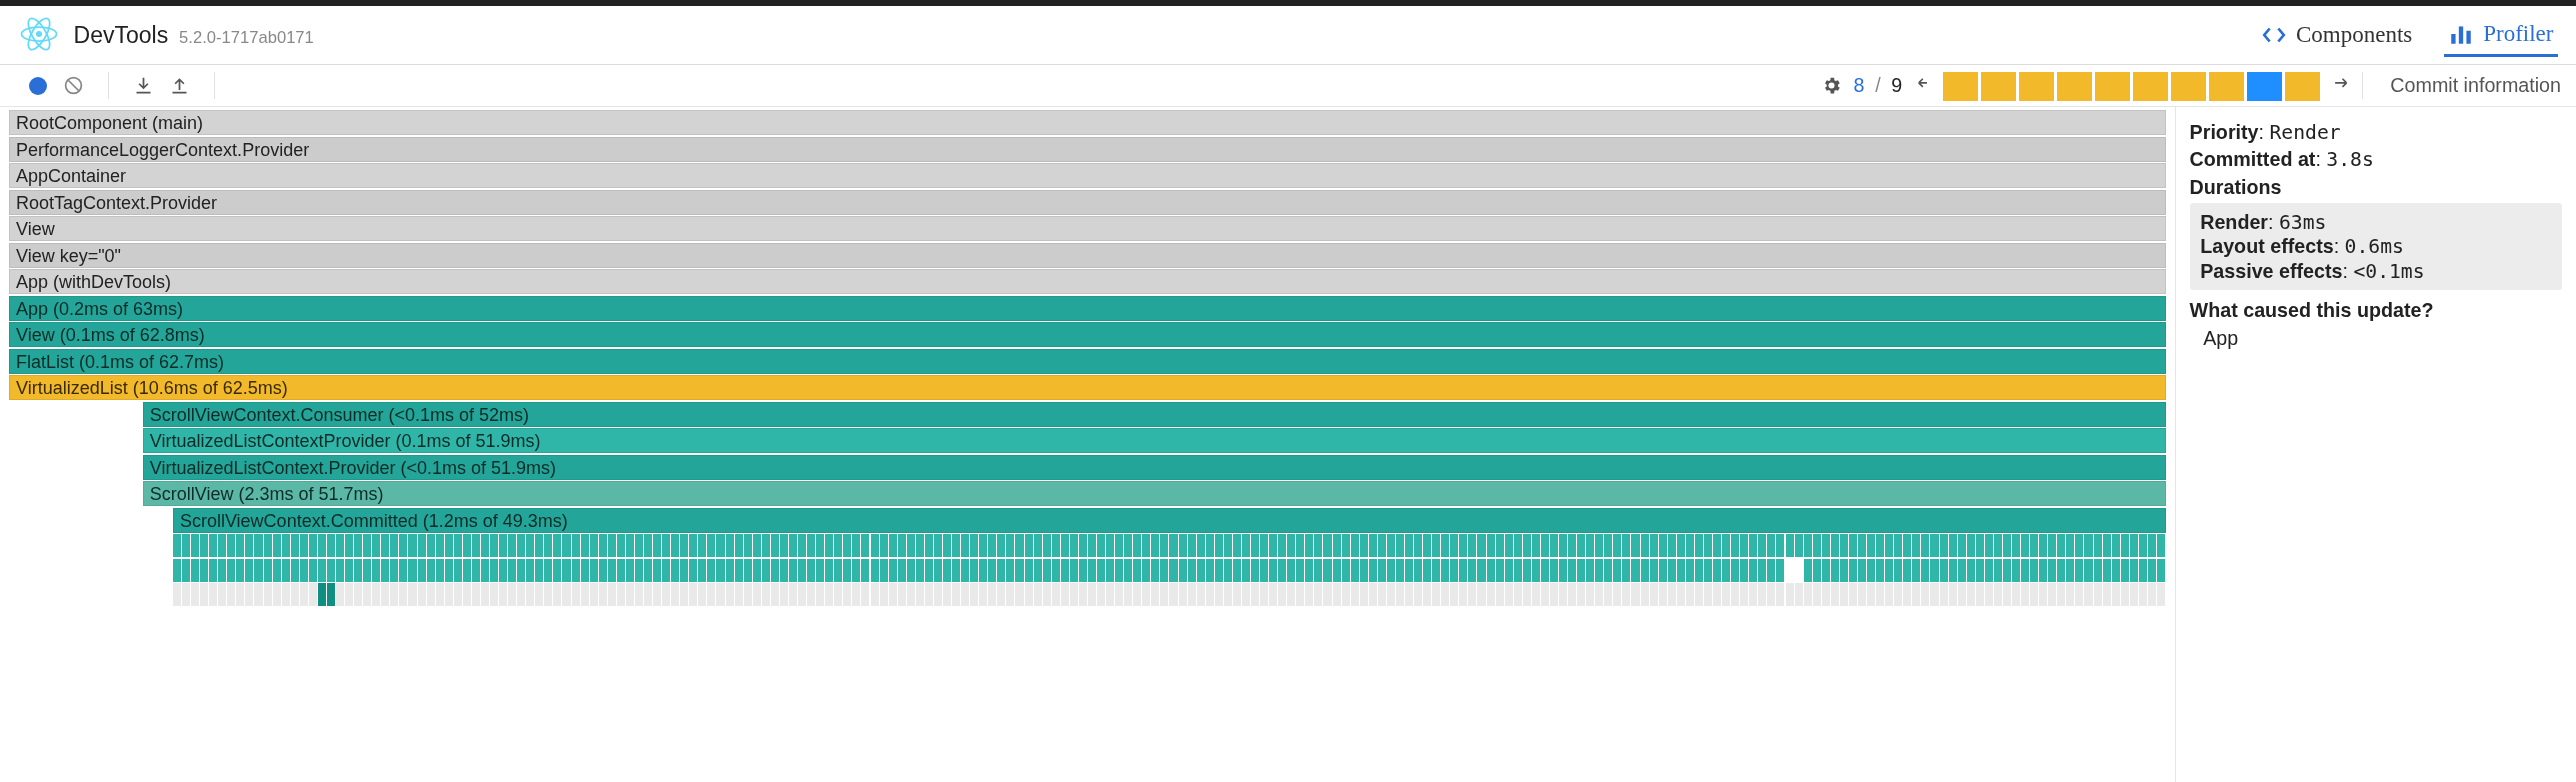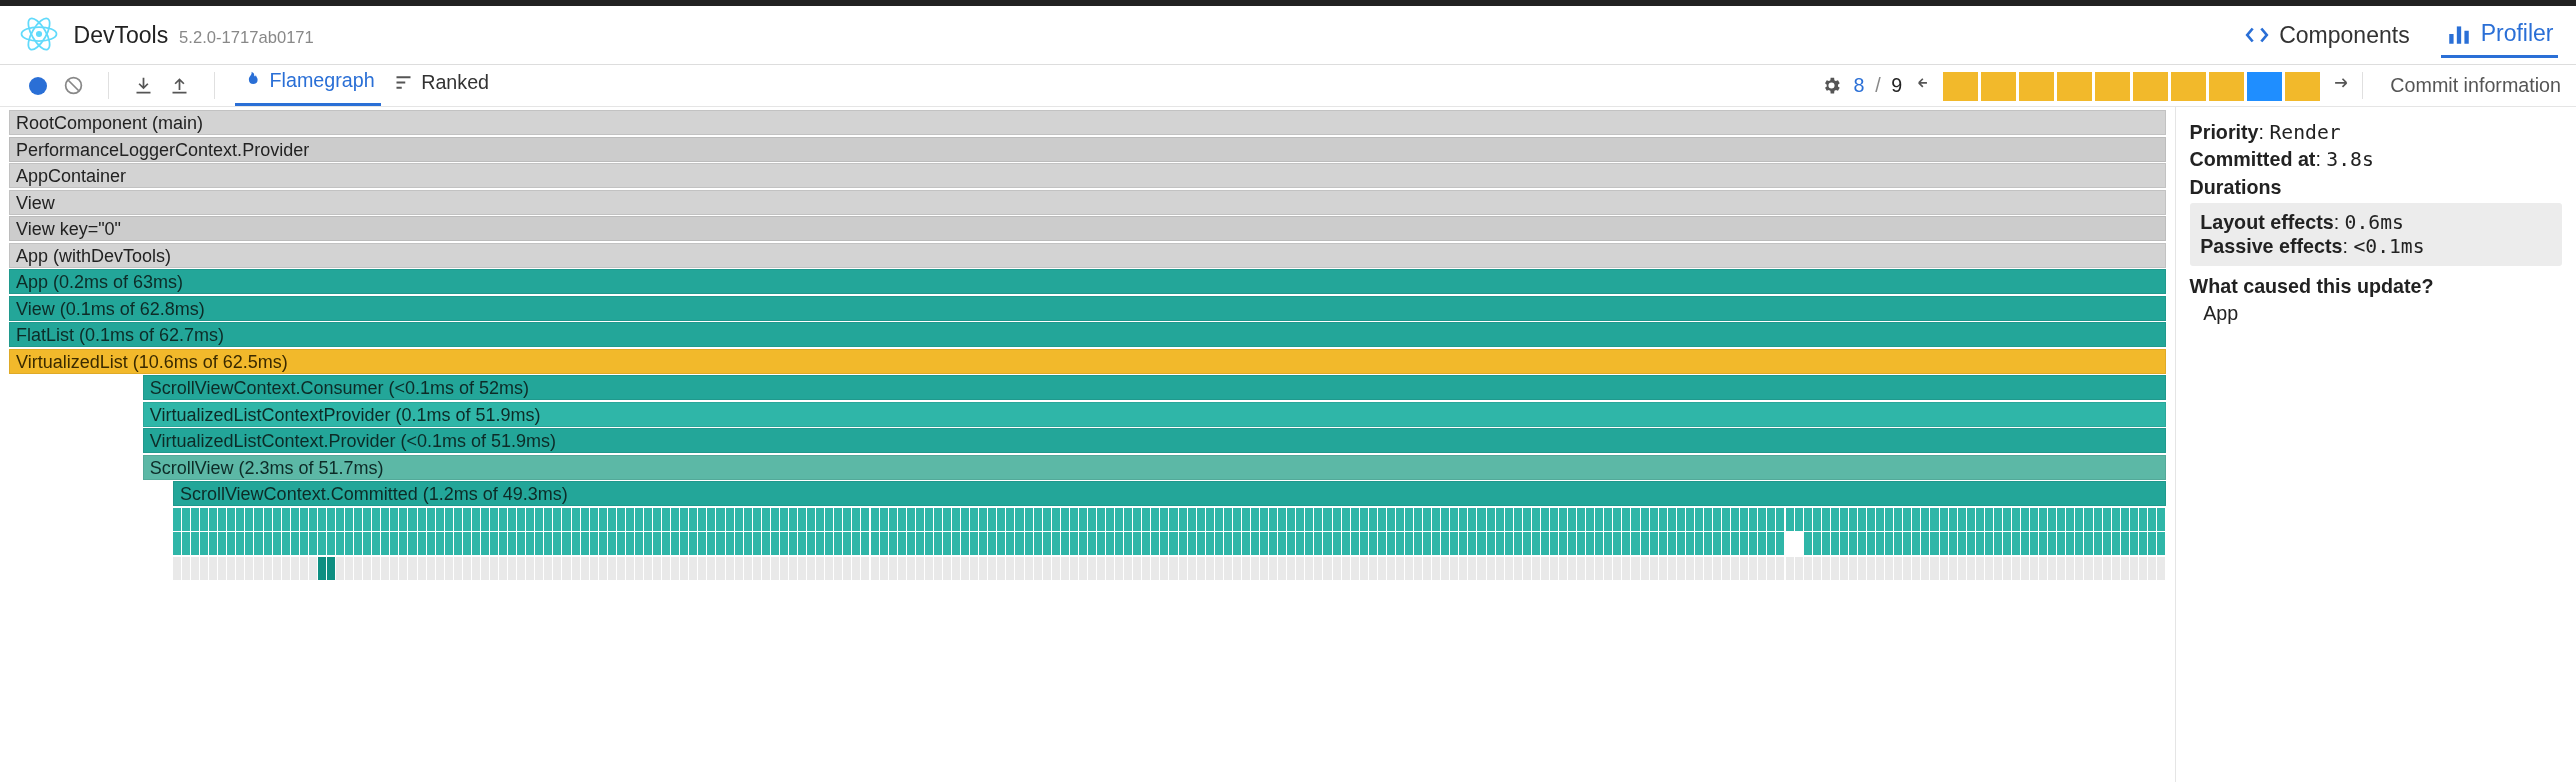--- a/index.html
+++ b/index.html
@@ -6,21 +6,21 @@
   html, body { width: 2576px; height: 782px; font-family: -apple-system, BlinkMacSystemFont, "Segoe UI", Arial, sans-serif; background: #fff; color: #222; }
   .topchrome { height: 6px; background: #222; width:100%; }
   .header {
     display: flex; align-items: center; justify-content: space-between;
     padding: 0 18px; height: 59px; border-bottom: 0.8px solid #ddd; background:#fff;
   }
   .header-left { display:flex; align-items:center; gap:13.6px; }
   .logo svg { width:42px; height:42px; }
   .title { font-size: 23px; font-weight: 500; color:#222; }
   .version { font-size: 16.6px; color:#888; margin-left:4.5px; font-weight:400;}
-  .header-right { display:flex; align-items:center; gap:27px; }
+  .header-right { display:flex; align-items:center; gap:27px;font-family:Liberation Serif, serif; }
   .react-tab { display:flex; align-items:center; gap:9px; font-size:23px; color:#333; padding:7.6px 4.5px; cursor:pointer; }
   .react-tab.active { color:#2a6fd6; border-bottom:3px solid #2a6fd6; }
   .react-tab svg { width:26px; height:26px; }
   .toolbar {
     display:flex; align-items:center; justify-content:space-between;
     height:42px; border-bottom:0.8px solid #e5e5e5; background:#fff; padding:0 15px;
   }
   .tb-left, .tb-right, .tb-center { display:flex; align-items:center; gap:7.6px; }
   .tb-group { display:flex; align-items:center; gap:6px; padding:0 7.6px; }
   .divider { width:0.8px; height:27px; background:#e0e0e0; margin:0 4.5px; }
@@ -124,34 +124,20 @@
             <path d="M12 3v12M7 10l5 5 5-5M4 20h16"></path>
           </svg>
       </span>
       <span class="icon-btn">
         <svg viewBox="0 0 24 24" fill="none" stroke="#555" stroke-width="2">
             <path d="M12 17V5M7 10l5-5 5 5M4 20h16"></path>
           </svg>
       </span>
     </div>
     <div class="divider"></div>
-    <div class="tb-group">
-      <div class="mode-tab active">
-        <svg viewBox="0 0 24 24" fill="#2a6fd6">
-            <path d="M12 2c1 4-3 5-3 9 0 3 2 5 5 5s5-2 5-5c0-3-2-3-2-6 0 3-2 3-2 0 0-1-1-2-3-3z"></path>
-          </svg>
-        <span>Flamegraph</span>
-      </div>
-      <div class="mode-tab">
-        <svg viewBox="0 0 24 24" fill="none" stroke="#555" stroke-width="2.5">
-            <path d="M4 6h16M4 12h10M4 18h6"></path>
-          </svg>
-        <span>Ranked</span>
-      </div>
-    </div>
   </div>
 
   <div class="tb-right">
     <span class="icon-btn">
       <svg viewBox="0 0 24 24" fill="#555">
           <path d="M19.4 13a7.5 7.5 0 000-2l2-1.6-2-3.4-2.4.9a7.5 7.5 0 00-1.7-1L15 3h-4l-.3 2.9a7.5 7.5 0 00-1.7 1l-2.4-.9-2 3.4L6.6 11a7.5 7.5 0 000 2l-2 1.6 2 3.4 2.4-.9a7.5 7.5 0 001.7 1L11 21h4l.3-2.9a7.5 7.5 0 001.7-1l2.4.9 2-3.4zM12 15.5A3.5 3.5 0 1115.5 12 3.5 3.5 0 0112 15.5z"></path>
         </svg>
     </span>
     <div class="commit-nav">
       <span class="num">8</span>
@@ -189,20 +175,23 @@
   <div class="flame-area">
     <div class="flame-rows" id="flame-rows">
         <div class="flame-row">
           <div class="flame-bar c-grayl" style="left: 0%; width: 100%;">RootComponent (main)</div>
         </div>
         <div class="flame-row">
           <div class="flame-bar c-gray" style="left: 0%; width: 100%;">PerformanceLoggerContext.Provider</div>
         </div>
         <div class="flame-row">
           <div class="flame-bar c-grayl" style="left: 0%; width: 100%;">AppContainer</div>
+        </div>
+        <div class="flame-row">
+          <div class="flame-bar c-gray" style="left: 0%; width: 100%;">RootTagContext.Provider</div>
         </div>
         <div class="flame-row">
           <div class="flame-bar c-grayl" style="left: 0%; width: 100%;">View</div>
         </div>
         <div class="flame-row">
           <div class="flame-bar c-gray" style="left: 0%; width: 100%;">View key="0"</div>
         </div>
         <div class="flame-row">
           <div class="flame-bar c-grayl" style="left: 0%; width: 100%;">App (withDevTools)</div>
         </div>
@@ -909,20 +898,24 @@
       <span class="label">Priority</span><span>: </span>
       <span class="mono">Render</span>
     </div>
     <div class="row">
       <span class="label">Committed at</span><span>: </span>
       <span class="mono">3.8s</span>
     </div>
     <div class="row"><span class="label">Durations</span></div>
     <div class="dur-box">
       <div class="row">
+        <span class="label">Render</span><span>: </span>
+        <span class="mono">63ms</span>
+      </div>
+      <div class="row">
         <span class="label">Layout effects</span><span>: </span>
         <span class="mono">0.6ms</span>
       </div>
       <div class="row">
         <span class="label">Passive effects</span><span>: </span>
         <span class="mono">&lt;0.1ms</span>
       </div>
     </div>
     <div class="row" style="margin-top:9px;">
       <span class="label">What caused this update?</span>

